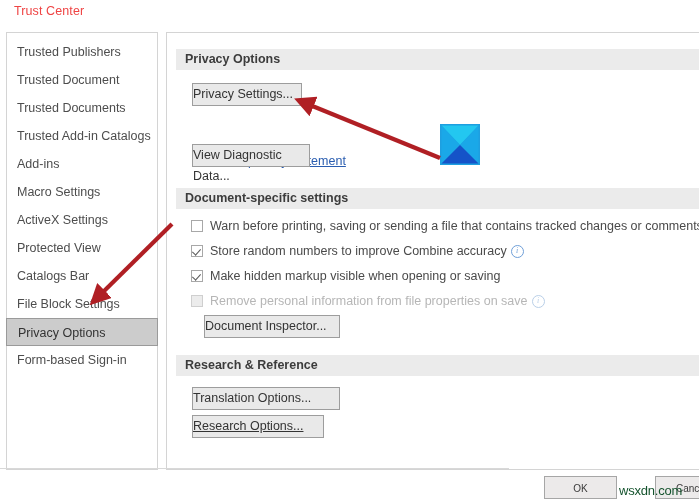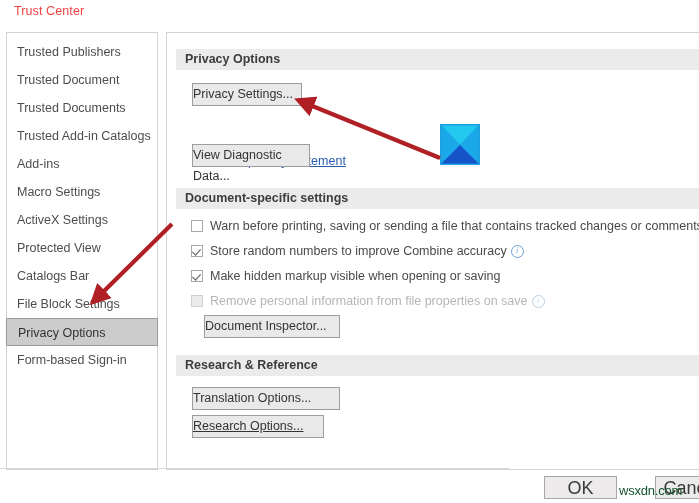--- a/index.html
+++ b/index.html
@@ -200,21 +200,21 @@
     background: #d8d8d8;
   }
   .footer-button {
     position: absolute;
     top: 476px;
     width: 73px;
     height: 23px;
     background: #eceaea;
     border: 1px solid #a6a6a6;
     box-sizing: border-box;
-    font-size: 18px;
+    font-size: 10px;
     color: #3a3a3a;
     text-align: center;
     line-height: 21px;
     cursor: default;
   }
   #ok-button { left: 544px; }
   #cancel-button { left: 624px; margin-left: 31px; }
 
   #watermark {
     position: absolute;

